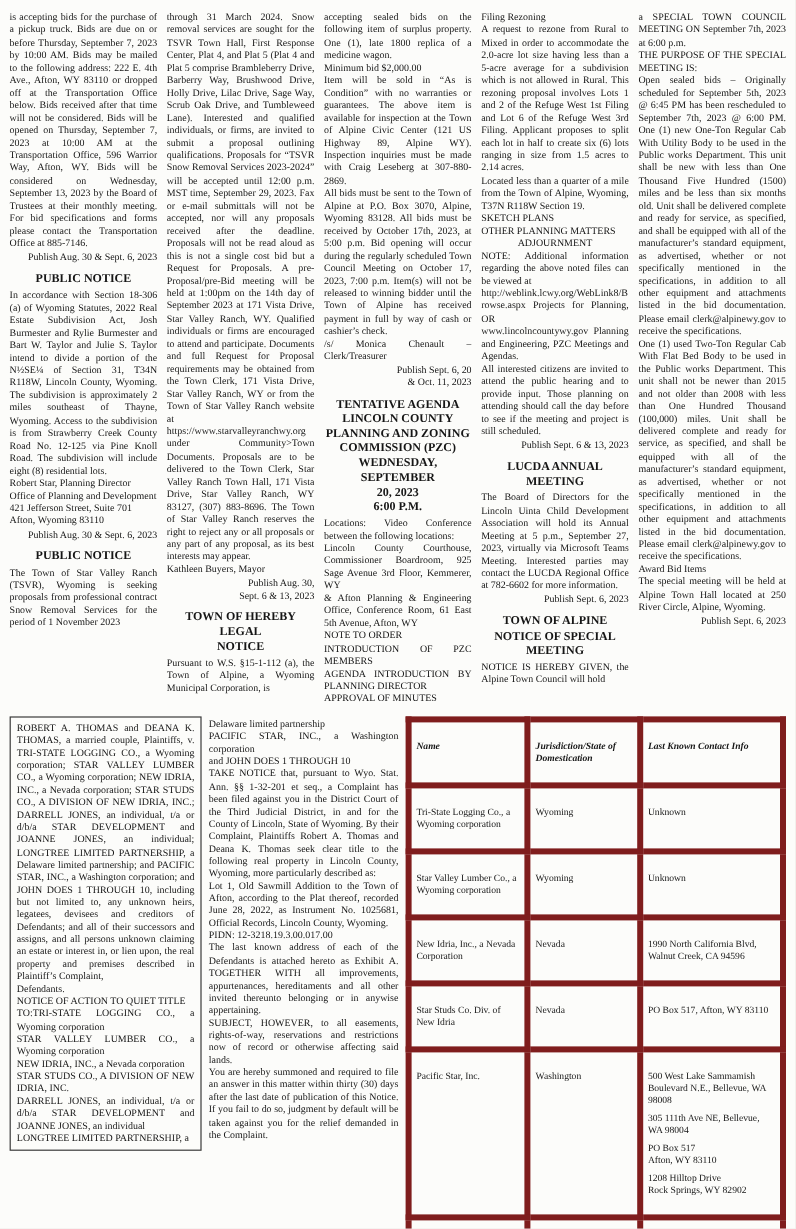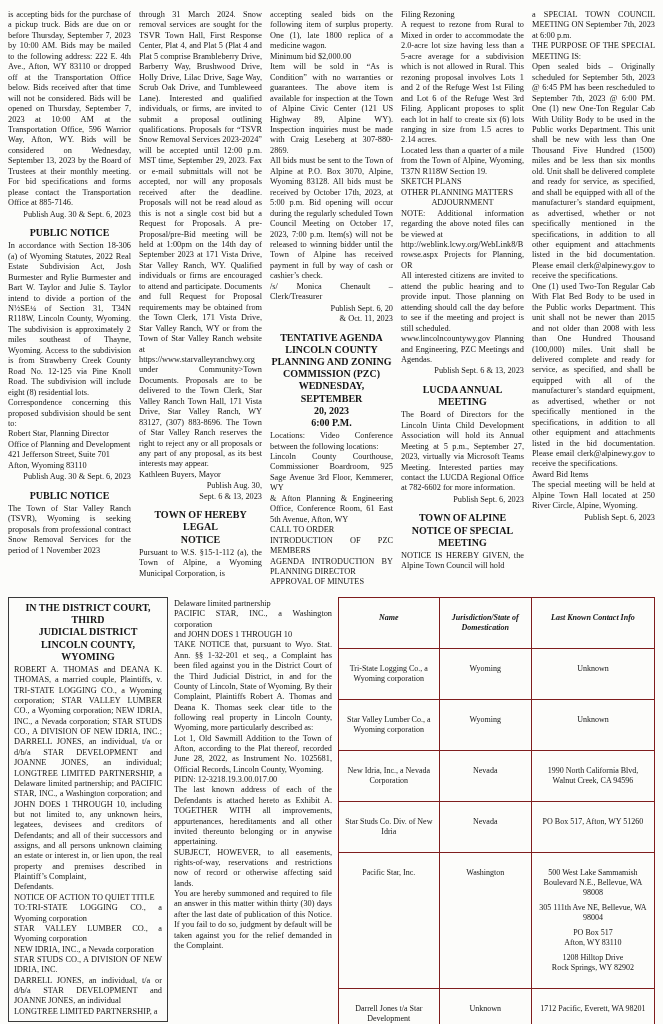--- a/index.html
+++ b/index.html
@@ -20,41 +20,40 @@
            font-size:10px; line-height:1.22; }
   .blk-pub { font-weight:normal; text-align:right; margin:1px 0 2px; white-space:pre-line; }
   .bottom { display:flex; gap:6px; padding:9px 8px 0 8px; align-items:flex-start; }
   .court-left { width:160px; border:1px solid #3a3a3a; padding:4px 5px; box-sizing:border-box;
                 font-size:8.3px; line-height:1.25; text-align:justify; flex:0 0 auto; }
   .court-left .blk-h { margin-top:0; }
   .court-mid { width:158px; flex:0 0 auto; font-size:8.3px; line-height:1.25; text-align:justify;
                box-sizing:border-box; padding-top:2px; }
   .right-area { flex:1 1 auto; font-size:8px; line-height:1.25; }
   table.exhibit { width:100%; border-collapse:collapse; }
-  .exhibit th, .exhibit td { border:1px solid #7f1d1d; padding:15px 4px; vertical-align:top;
-                             text-align:center; }
+  .exhibit th, .exhibit td { border:5px solid #7f1d1d; padding:15px 4px; vertical-align:top;
+                             text-align:left; }
   .exhibit th { font-style:italic; font-weight:bold; font-size:8px; }
   .exhibit td { font-size:8px; }
   .addr { margin:0 0 5px; white-space:pre-line; }
   .addr:last-child { margin-bottom:0; }
   .exhibit-label { text-align:center; font-weight:bold; font-size:9px; margin:6px 0 4px; }
 </style>
 </head>
 <body>
 
 <div class="page">
 
 
   <div class="columns">
     <div class="col">
         <div class="blk-p">is accepting bids for the purchase of a pickup truck. Bids are due on or before Thursday, September 7, 2023 by 10:00 AM. Bids may be mailed to the following address: 222 E. 4th Ave., Afton, WY 83110 or dropped off at the Transportation Office below. Bids received after that time will not be considered. Bids will be opened on Thursday, September 7, 2023 at 10:00 AM at the Transportation Office, 596 Warrior Way, Afton, WY. Bids will be considered on Wednesday, September 13, 2023 by the Board of Trustees at their monthly meeting. For bid specifications and forms please contact the Transportation Office at 885-7146.</div>
         <div class="blk-pub">Publish Aug. 30 &amp; Sept. 6, 2023</div>
         <div class="blk-h">PUBLIC NOTICE</div>
         <div class="blk-p">In accordance with Section 18-306 (a) of Wyoming Statutes, 2022 Real Estate Subdivision Act, Josh Burmester and Rylie Burmester and Bart W. Taylor and Julie S. Taylor intend to divide a portion of the N½SE¼ of Section 31, T34N R118W, Lincoln County, Wyoming. The subdivision is approximately 2 miles southeast of Thayne, Wyoming.  Access to the subdivision is from Strawberry Creek County Road No. 12-125 via Pine Knoll Road. The subdivision will include eight (8) residential lots.</div>
-        <div class="blk-p">Correspondence concerning this proposed subdivision should be sent to:</div>
         <div class="blk-p">Robert Star, Planning Director</div>
         <div class="blk-p">Office of Planning and Development</div>
         <div class="blk-p">421 Jefferson Street, Suite 701</div>
         <div class="blk-p">Afton, Wyoming 83110</div>
         <div class="blk-pub">Publish Aug. 30 &amp; Sept. 6, 2023</div>
         <div class="blk-h">PUBLIC NOTICE</div>
         <div class="blk-p">The Town of Star Valley Ranch (TSVR), Wyoming is seeking proposals from professional contract Snow Removal Services for the period of 1 November 2023</div>
       </div>
     <div class="col">
         <div class="blk-p">through 31 March 2024.  Snow removal services are sought for the TSVR Town Hall, First Response Center, Plat 4, and Plat 5 (Plat 4 and Plat 5 comprise Brambleberry Drive, Barberry Way, Brushwood Drive, Holly Drive, Lilac Drive, Sage Way, Scrub Oak Drive, and Tumbleweed Lane).  Interested and qualified individuals, or firms, are invited to submit a proposal outlining qualifications. Proposals for “TSVR Snow Removal Services 2023-2024” will be accepted until 12:00 p.m. MST time, September 29, 2023. Fax or e-mail submittals will not be accepted, nor will any proposals received after the deadline. Proposals will not be read aloud as this is not a single cost bid but a Request for Proposals. A pre-Proposal/pre-Bid meeting will be held at 1:00pm on the 14th day of September 2023 at 171 Vista Drive, Star Valley Ranch, WY.  Qualified individuals or firms are encouraged to attend and participate.  Documents and full Request for Proposal requirements may be obtained from the Town Clerk, 171 Vista Drive, Star Valley Ranch, WY or from the Town of Star Valley Ranch website at https://www.starvalleyranchwy.org under Community&gt;Town Documents. Proposals are to be delivered to the Town Clerk, Star Valley Ranch Town Hall, 171 Vista Drive, Star Valley Ranch, WY 83127, (307) 883-8696. The Town of Star Valley Ranch reserves the right to reject any or all proposals or any part of any proposal, as its best interests may appear.</div>
@@ -76,38 +75,38 @@
         <div class="blk-h">TENTATIVE AGENDA
 LINCOLN COUNTY
 PLANNING AND ZONING
 COMMISSION (PZC)
 WEDNESDAY, SEPTEMBER
 20, 2023
 6:00 P.M.</div>
         <div class="blk-p">Locations:  Video Conference between the following locations:</div>
         <div class="blk-p">Lincoln County Courthouse, Commissioner Boardroom, 925 Sage Avenue 3rd Floor, Kemmerer, WY</div>
         <div class="blk-p">&amp; Afton Planning &amp; Engineering Office, Conference Room, 61 East 5th Avenue, Afton, WY</div>
-        <div class="blk-p">CALL TO ORDER</div>
+        <div class="blk-p">NOTE TO ORDER</div>
         <div class="blk-p">INTRODUCTION OF PZC MEMBERS</div>
         <div class="blk-p">AGENDA INTRODUCTION BY PLANNING DIRECTOR</div>
         <div class="blk-p">APPROVAL OF MINUTES</div>
         <div class="blk-p">DEVELOPMENT REPORT</div>
         <div class="blk-p">102 RZ 23 Refuge West Fourth</div>
       </div>
     <div class="col">
         <div class="blk-p">Filing Rezoning</div>
         <div class="blk-p">A request to rezone from Rural to Mixed in order to accommodate the 2.0-acre lot size having less than a 5-acre average for a subdivision which is not allowed in Rural. This rezoning proposal involves Lots 1 and 2 of the Refuge West 1st Filing and Lot 6 of the Refuge West 3rd Filing. Applicant proposes to split each lot in half to create six (6) lots ranging in size from 1.5 acres to 2.14 acres.</div>
         <div class="blk-p">Located less than a quarter of a mile from the Town of Alpine, Wyoming, T37N R118W Section 19.</div>
         <div class="blk-p">SKETCH PLANS</div>
         <div class="blk-p">OTHER PLANNING MATTERS</div>
         <div class="blk-c">ADJOURNMENT</div>
         <div class="blk-p">NOTE:  Additional information regarding the above noted files can be viewed at</div>
         <div class="blk-p">http://weblink.lcwy.org/WebLink8/Browse.aspx  Projects for Planning, OR</div>
+        <div class="blk-p">www.lincolncountywy.gov Planning and Engineering, PZC Meetings and Agendas.</div>
         <div class="blk-p">All interested citizens are invited to attend the public hearing and to provide input.  Those planning on attending should call the day before to see if the meeting and project is still scheduled.</div>
-        <div class="blk-p">www.lincolncountywy.gov Planning and Engineering, PZC Meetings and Agendas.</div>
         <div class="blk-pub">Publish Sept. 6 &amp; 13, 2023</div>
         <div class="blk-h">LUCDA ANNUAL MEETING</div>
         <div class="blk-p">The Board of Directors for the Lincoln Uinta Child Development Association will hold its Annual Meeting at 5 p.m., September 27, 2023, virtually via Microsoft Teams Meeting. Interested parties may contact the LUCDA Regional Office at 782-6602 for more information.</div>
         <div class="blk-pub">Publish Sept. 6, 2023</div>
         <div class="blk-h">TOWN OF ALPINE
 NOTICE OF SPECIAL
 MEETING</div>
         <div class="blk-p">NOTICE IS HEREBY GIVEN, the Alpine Town Council will hold</div>
       </div>
     <div class="col">
@@ -116,23 +115,20 @@
         <div class="blk-p">Open sealed bids – Originally scheduled for September 5th, 2023 @ 6:45 PM has been rescheduled to September 7th, 2023 @ 6:00 PM. One (1) new One-Ton Regular Cab With Utility Body to be used in the Public works Department. This unit shall be new with less than One Thousand Five Hundred (1500) miles and be less than six months old. Unit shall be delivered complete and ready for service, as specified, and shall be equipped with all of the manufacturer’s standard equipment, as advertised, whether or not specifically mentioned in the specifications, in addition to all other equipment and attachments listed in the bid documentation. Please email clerk@alpinewy.gov to receive the specifications.</div>
         <div class="blk-p">One (1) used Two-Ton Regular Cab With Flat Bed Body to be used in the Public works Department. This unit shall not be newer than 2015 and not older than 2008 with less than One Hundred Thousand (100,000) miles. Unit shall be delivered complete and ready for service, as specified, and shall be equipped with all of the manufacturer’s standard equipment, as advertised, whether or not specifically mentioned in the specifications, in addition to all other equipment and attachments listed in the bid documentation. Please email clerk@alpinewy.gov to receive the specifications.</div>
         <div class="blk-p">Award Bid Items</div>
         <div class="blk-p">The special meeting will be held at Alpine Town Hall located at 250 River Circle, Alpine, Wyoming.</div>
         <div class="blk-pub">Publish Sept. 6, 2023</div>
       </div>
   </div>
 
   <div class="bottom">
     <div class="court-left" id="court-left">
-        <div class="blk-h">IN THE DISTRICT COURT, THIRD
-JUDICIAL DISTRICT
-LINCOLN COUNTY, WYOMING</div>
         <div class="blk-p">ROBERT A. THOMAS and DEANA K. THOMAS, a married couple, Plaintiffs, v. TRI-STATE LOGGING CO., a Wyoming corporation; STAR VALLEY LUMBER CO., a Wyoming corporation; NEW IDRIA, INC., a Nevada corporation; STAR STUDS CO., A DIVISION OF NEW IDRIA, INC.; DARRELL JONES, an individual, t/a or d/b/a STAR DEVELOPMENT and JOANNE JONES, an individual; LONGTREE LIMITED PARTNERSHIP, a Delaware limited partnership; and PACIFIC STAR, INC., a Washington corporation; and JOHN DOES 1 THROUGH 10, including but not limited to, any unknown heirs, legatees, devisees and creditors of Defendants; and all of their successors and assigns, and all persons unknown claiming an estate or interest in, or lien upon, the real property and premises described in Plaintiff’s Complaint,</div>
         <div class="blk-p">Defendants.</div>
         <div class="blk-p">NOTICE OF ACTION TO QUIET TITLE</div>
         <div class="blk-p">TO:TRI-STATE LOGGING CO., a Wyoming corporation</div>
         <div class="blk-p">STAR VALLEY LUMBER CO., a Wyoming corporation</div>
         <div class="blk-p">NEW IDRIA, INC., a Nevada corporation</div>
         <div class="blk-p">STAR STUDS CO., A DIVISION OF NEW IDRIA, INC.</div>
         <div class="blk-p">DARRELL JONES, an individual, t/a or d/b/a STAR DEVELOPMENT and JOANNE JONES, an individual</div>
         <div class="blk-p">LONGTREE LIMITED PARTNERSHIP, a</div>
       </div>
@@ -175,21 +171,21 @@
               <td>New Idria, Inc., a Nevada Corporation</td>
               <td>Nevada</td>
               <td>
                 <div class="addr">1990 North California Blvd, Walnut Creek, CA 94596</div>
               </td>
             </tr>
             <tr>
               <td>Star Studs Co. Div. of New Idria</td>
               <td>Nevada</td>
               <td>
-                <div class="addr">PO Box 517, Afton, WY 51260</div>
+                <div class="addr">PO Box 517, Afton, WY 83110</div>
               </td>
             </tr>
             <tr>
               <td>Pacific Star, Inc.</td>
               <td>Washington</td>
               <td>
                 <div class="addr">500 West Lake Sammamish Boulevard N.E., Bellevue, WA 98008</div>
                 <div class="addr">305 111th Ave NE, Bellevue, WA 98004</div>
                 <div class="addr">PO Box 517
 Afton, WY 83110</div>

